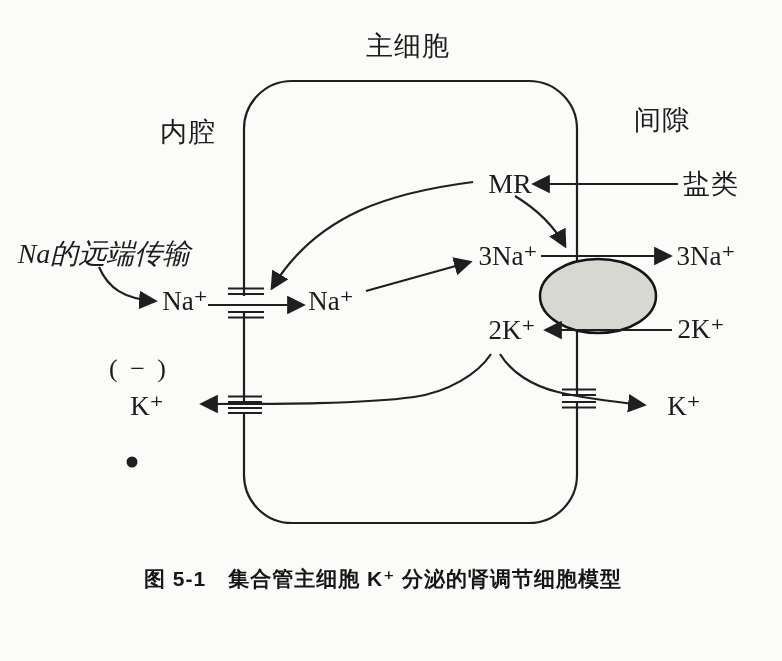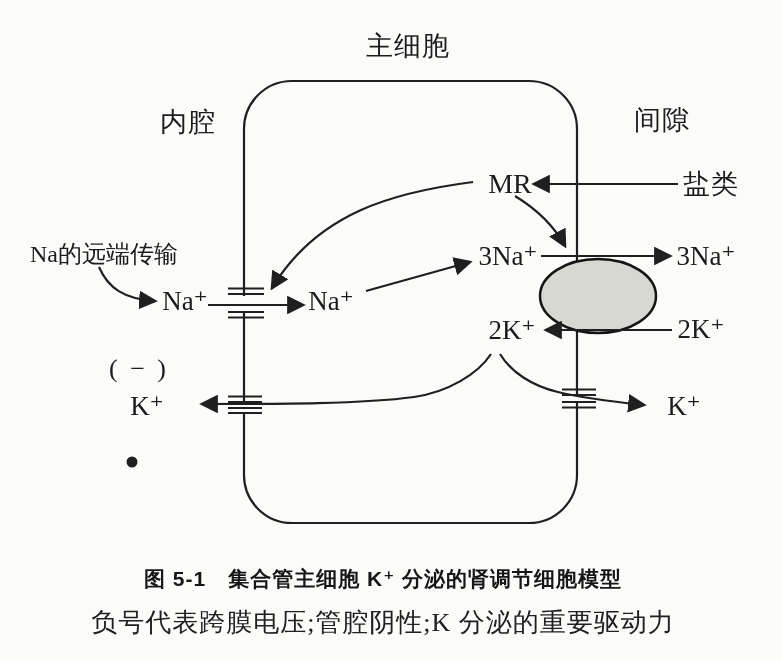--- a/index.html
+++ b/index.html
@@ -25,21 +25,21 @@
     position: absolute;
     transform: translate(-50%, -50%);
     white-space: nowrap;
     line-height: 1;
     color: #1c1c1c;
     font-family: "Liberation Serif", "DejaVu Serif", serif;
   }
   .cjk      { font-size: 27px; letter-spacing: 1px; }
   .ion      { font-size: 27px; text-align: center; }
   .mr       { font-size: 28px; margin-left: 12px; }
-  .distal   { font-size: 24px; }
+  .distal   { font-size: 28px; font-style: italic; }
   .minus    { font-size: 26px; letter-spacing: 3px; }
   .cap1 {
     font-family: "Liberation Sans", "DejaVu Sans", sans-serif;
     font-weight: bold;
     font-size: 21px;
     letter-spacing: 1px;
     color: #161616;
   }
   .cap2 {
     font-family: "Liberation Serif", "DejaVu Serif", serif;
@@ -101,31 +101,30 @@
       <path d="M 672 330 L 546 330" marker-end="url(#ah)"></path>
       <path d="M 515 196 C 538 210 554 226 565 246" marker-end="url(#ah)"></path>
       <path d="M 491 354 C 478 374 448 392 414 397 C 362 404 280 404 202 404" marker-end="url(#ah)"></path>
       <path d="M 500 354 C 511 372 532 386 558 392 C 578 397 616 402 644 405" marker-end="url(#ah)"></path>
     </g>
 
     <circle cx="132" cy="462" r="5.5" fill="#1f1f1f"></circle>
   </svg>
 
   <div class="lbl cjk" style="left:408px; top:46px;">主细胞</div>
-  <div class="lbl cjk" style="left:188px; top:122px;">内腔</div>
+  <div class="lbl cjk" style="left:188px; top:132px;">内腔</div>
   <div class="lbl cjk" style="left:623px; top:120px;margin-left:39px;">间隙</div>
   <div class="lbl mr" style="left:498px; top:184px;">MR</div>
   <div class="lbl cjk" style="left:711px; top:184px;">盐类</div>
   <div class="lbl distal" style="left:104px; top:254px;">Na的远端传输</div>
   <div class="lbl ion" style="left:185px; top:301px;">Na⁺</div>
   <div class="lbl ion" style="left:331px; top:301px;">Na⁺</div>
   <div class="lbl ion" style="left:508px; top:256px;">3Na⁺</div>
   <div class="lbl ion" style="left:706px; top:256px;">3Na⁺</div>
   <div class="lbl ion" style="left:512px; top:330px;">2K⁺</div>
   <div class="lbl ion" style="left:701px; top:329px;">2K⁺</div>
   <div class="lbl minus" style="left:139px; top:369px;">( − )</div>
   <div class="lbl ion" style="left:147px; top:406px;">K⁺</div>
   <div class="lbl ion" style="left:684px; top:406px;">K⁺</div>
 
   <div class="lbl cap1" style="left:383px; top:578px;">图 5-1　集合管主细胞 K⁺ 分泌的肾调节细胞模型</div>
-  <div class="lbl cap2" style="left:383px; top:623px;">负号代表跨膜电压;管腔阴性;K 分泌的重要驱动力</div>
 
 </div>
 
 </body></html>

